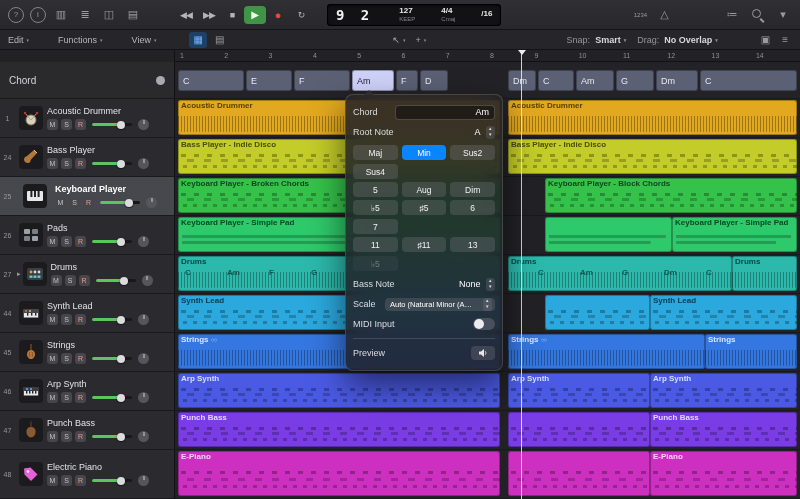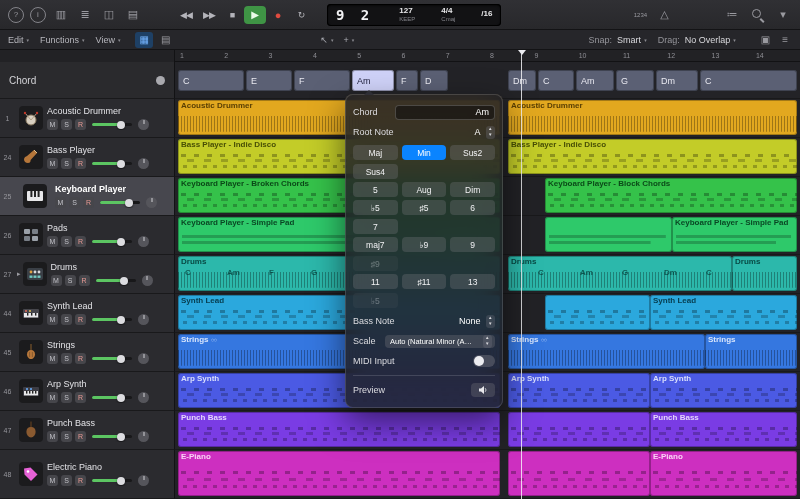--- a/index.html
+++ b/index.html
@@ -27,30 +27,30 @@
   .tb-mid{display:flex;gap:6px;margin-left:125px;}
   .tb-right{display:flex;gap:10px;margin-left:auto;align-items:center;}
   .icon-search{position:relative;width:13px;height:13px;display:inline-block;}
   .icon-search::before{content:"";position:absolute;left:1px;top:1px;width:7px;height:7px;
       border:1.4px solid #9a9aa0;border-radius:50%;}
   .icon-search::after{content:"";position:absolute;left:9.5px;top:9.5px;width:4.5px;height:1.5px;
       background:#9a9aa0;transform:rotate(45deg);transform-origin:0 0;}
 
   
   .tb2{height:20px;background:#26262a;border-bottom:1px solid #131315;display:flex;align-items:center;
-      padding:0 8px;gap:11px;font-size:9px;color:#b6b6bc;box-sizing:border-box;}
+      padding:0 8px;gap:29px;font-size:9px;color:#b6b6bc;box-sizing:border-box;}
   .menu{display:flex;align-items:center;gap:3px;}
   .chev{font-style:normal;font-size:5px;color:#8a8a90;}
   .vgrp{display:flex;gap:4px;margin-left:4px;}
   .vicon{font-size:10px;color:#9a9aa0;padding:0 4px;border-radius:3px;line-height:16px;}
   .vicon.active{background:rgba(10,132,255,.28);color:#74b4ff;}
   .tools{margin-left:135px;display:flex;gap:10px;}
   .toolbtn{display:flex;gap:3px;align-items:center;color:#aaabb2;font-size:9px;}
   .snapgrp{margin-left:auto;display:flex;gap:5px;align-items:center;color:#94949a;}
-  .snapgrp .val{color:#d8d8dc;display:flex;gap:3px;align-items:center;margin-right:6px;}
+  .snapgrp .val{color:#d8d8dc;display:flex;gap:3px;align-items:center;margin-right:6px;font-weight:bold;}
 
   
   .body-wrap{position:relative;height:449px;display:flex;flex-direction:column;}
   .grid{background-image:repeating-linear-gradient(90deg,rgba(255,255,255,.05) 0 1px,transparent 1px 44.3px);
         background-position:2px 0;}
   .ruler-row{display:flex;height:12px;}
   .hdr-spacer{width:175px;background:#222225;border-right:1px solid #121214;box-sizing:border-box;}
   .ruler{flex:1;position:relative;background:#222225;border-bottom:1px solid #121214;}
   .rbar{position:absolute;top:2px;font-size:7px;color:#8e8e94;}
 
@@ -673,26 +673,20 @@
         <span class="pbtn">Aug</span>
         <span class="pbtn">Dim</span>
       </div>
     <div class="pgrid">
         <span class="pbtn">♭5</span>
         <span class="pbtn">♯5</span>
         <span class="pbtn">6</span>
         <span class="pbtn">7</span>
       </div>
     <div class="pgrid">
-        <span class="pbtn">maj7</span>
-        <span class="pbtn">♭9</span>
-        <span class="pbtn">9</span>
-        <span class="pbtn disabled">♯9</span>
-      </div>
-    <div class="pgrid">
         <span class="pbtn">11</span>
         <span class="pbtn">♯11</span>
         <span class="pbtn">13</span>
         <span class="pbtn disabled">♭5</span>
       </div>
     <div class="prow">
       <span class="plabel">Bass Note</span>
       <span class="pval">
         <span>None</span>
         <span class="stepper">

